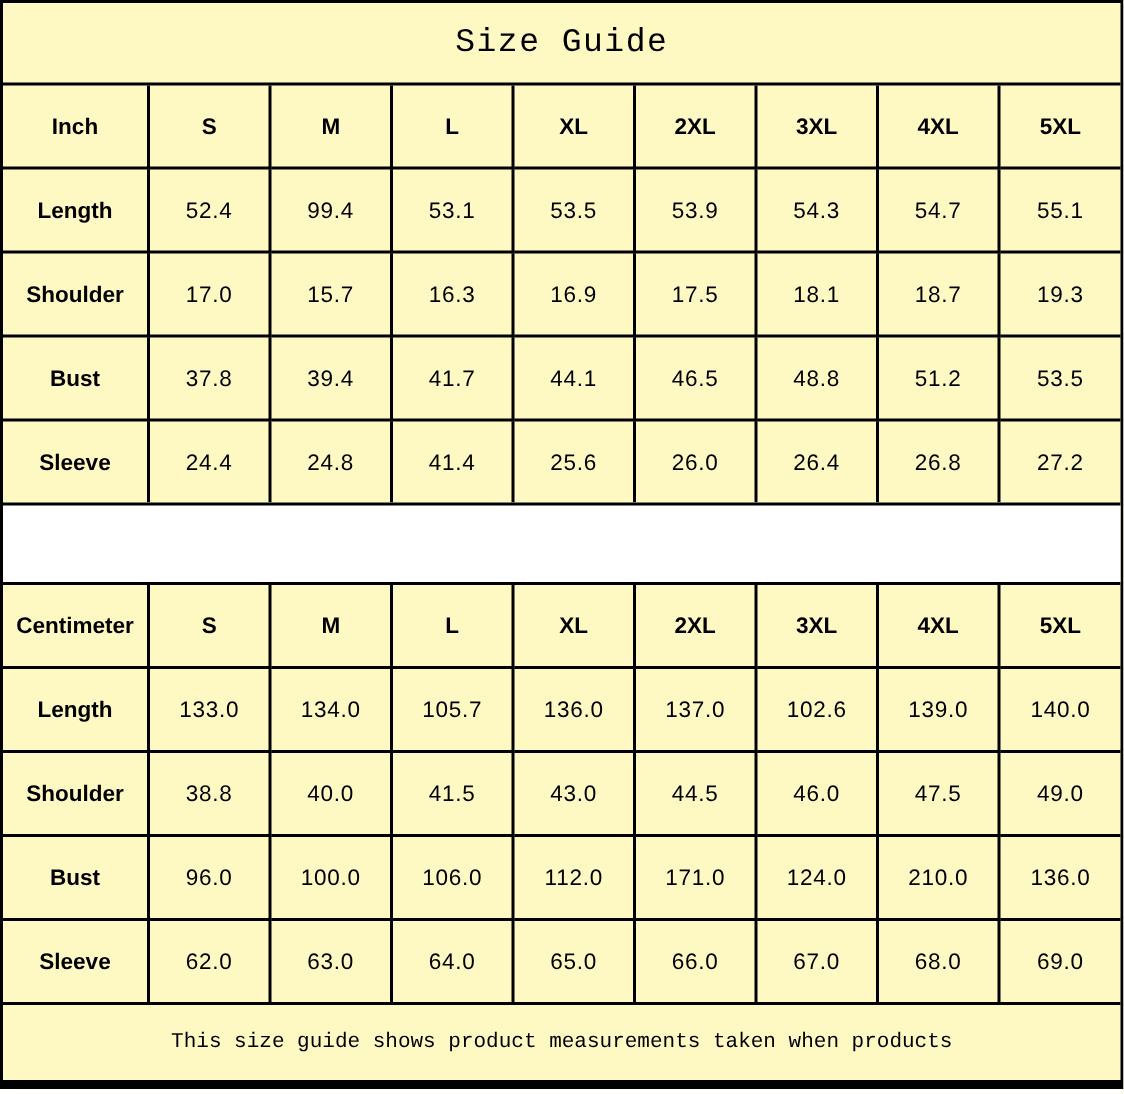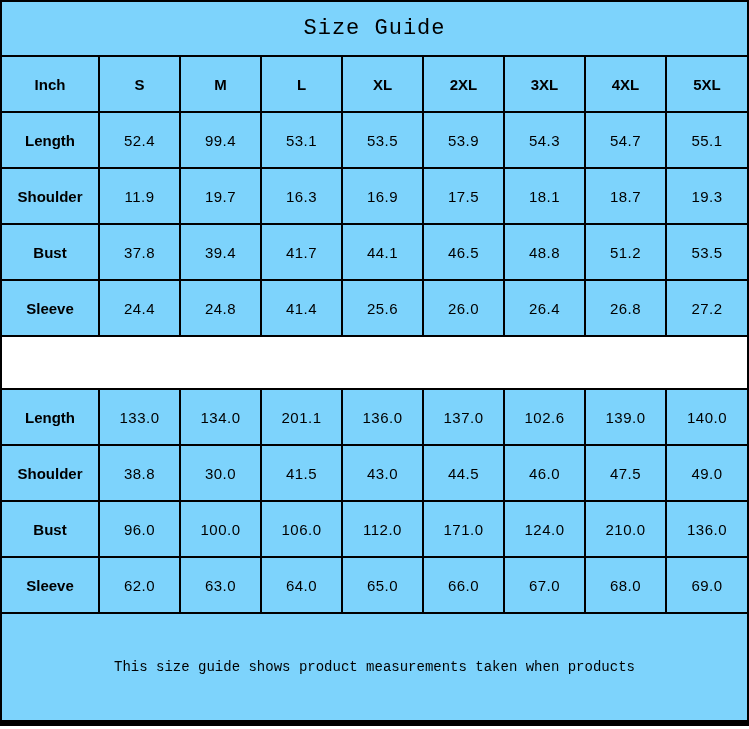--- a/index.html
+++ b/index.html
@@ -13,21 +13,21 @@
   .sheet {
     box-sizing: border-box;
     width: 749px;
     height: 726px;
     border: 2px solid #000;
     border-bottom: 6px solid #000;
     display: flex;
     flex-direction: column;
     font-family: "Liberation Sans", sans-serif;
     color: #000;
-    background: #7dd3fc;
+    background: #fef9c3;
   }
   .title {
     box-sizing: border-box;
     height: 55px;
     flex: 0 0 55px;
     border-bottom: 2px solid #000;
     display: flex;
     align-items: center;
     justify-content: center;
     font-family: "Liberation Mono", "DejaVu Sans Mono", monospace;
@@ -111,22 +111,22 @@
           <td>99.4</td>
           <td>53.1</td>
           <td>53.5</td>
           <td>53.9</td>
           <td>54.3</td>
           <td>54.7</td>
           <td>55.1</td>
         </tr>
         <tr>
           <th>Shoulder</th>
-          <td>11.9</td>
-          <td>19.7</td>
+          <td>17.0</td>
+          <td>15.7</td>
           <td>16.3</td>
           <td>16.9</td>
           <td>17.5</td>
           <td>18.1</td>
           <td>18.7</td>
           <td>19.3</td>
         </tr>
         <tr>
           <th>Bust</th>
           <td>37.8</td>
@@ -161,34 +161,45 @@
         <col class="size-col">
         <col class="size-col">
         <col class="size-col">
         <col class="size-col">
         <col class="size-col">
         <col class="size-col">
         <col class="size-col">
       </colgroup>
       <tbody>
         <tr>
+          <th>Centimeter</th>
+          <th>S</th>
+          <th>M</th>
+          <th>L</th>
+          <th>XL</th>
+          <th>2XL</th>
+          <th>3XL</th>
+          <th>4XL</th>
+          <th>5XL</th>
+        </tr>
+        <tr>
           <th>Length</th>
           <td>133.0</td>
           <td>134.0</td>
-          <td>201.1</td>
+          <td>105.7</td>
           <td>136.0</td>
           <td>137.0</td>
           <td>102.6</td>
           <td>139.0</td>
           <td>140.0</td>
         </tr>
         <tr>
           <th>Shoulder</th>
           <td>38.8</td>
-          <td>30.0</td>
+          <td>40.0</td>
           <td>41.5</td>
           <td>43.0</td>
           <td>44.5</td>
           <td>46.0</td>
           <td>47.5</td>
           <td>49.0</td>
         </tr>
         <tr>
           <th>Bust</th>
           <td>96.0</td>

